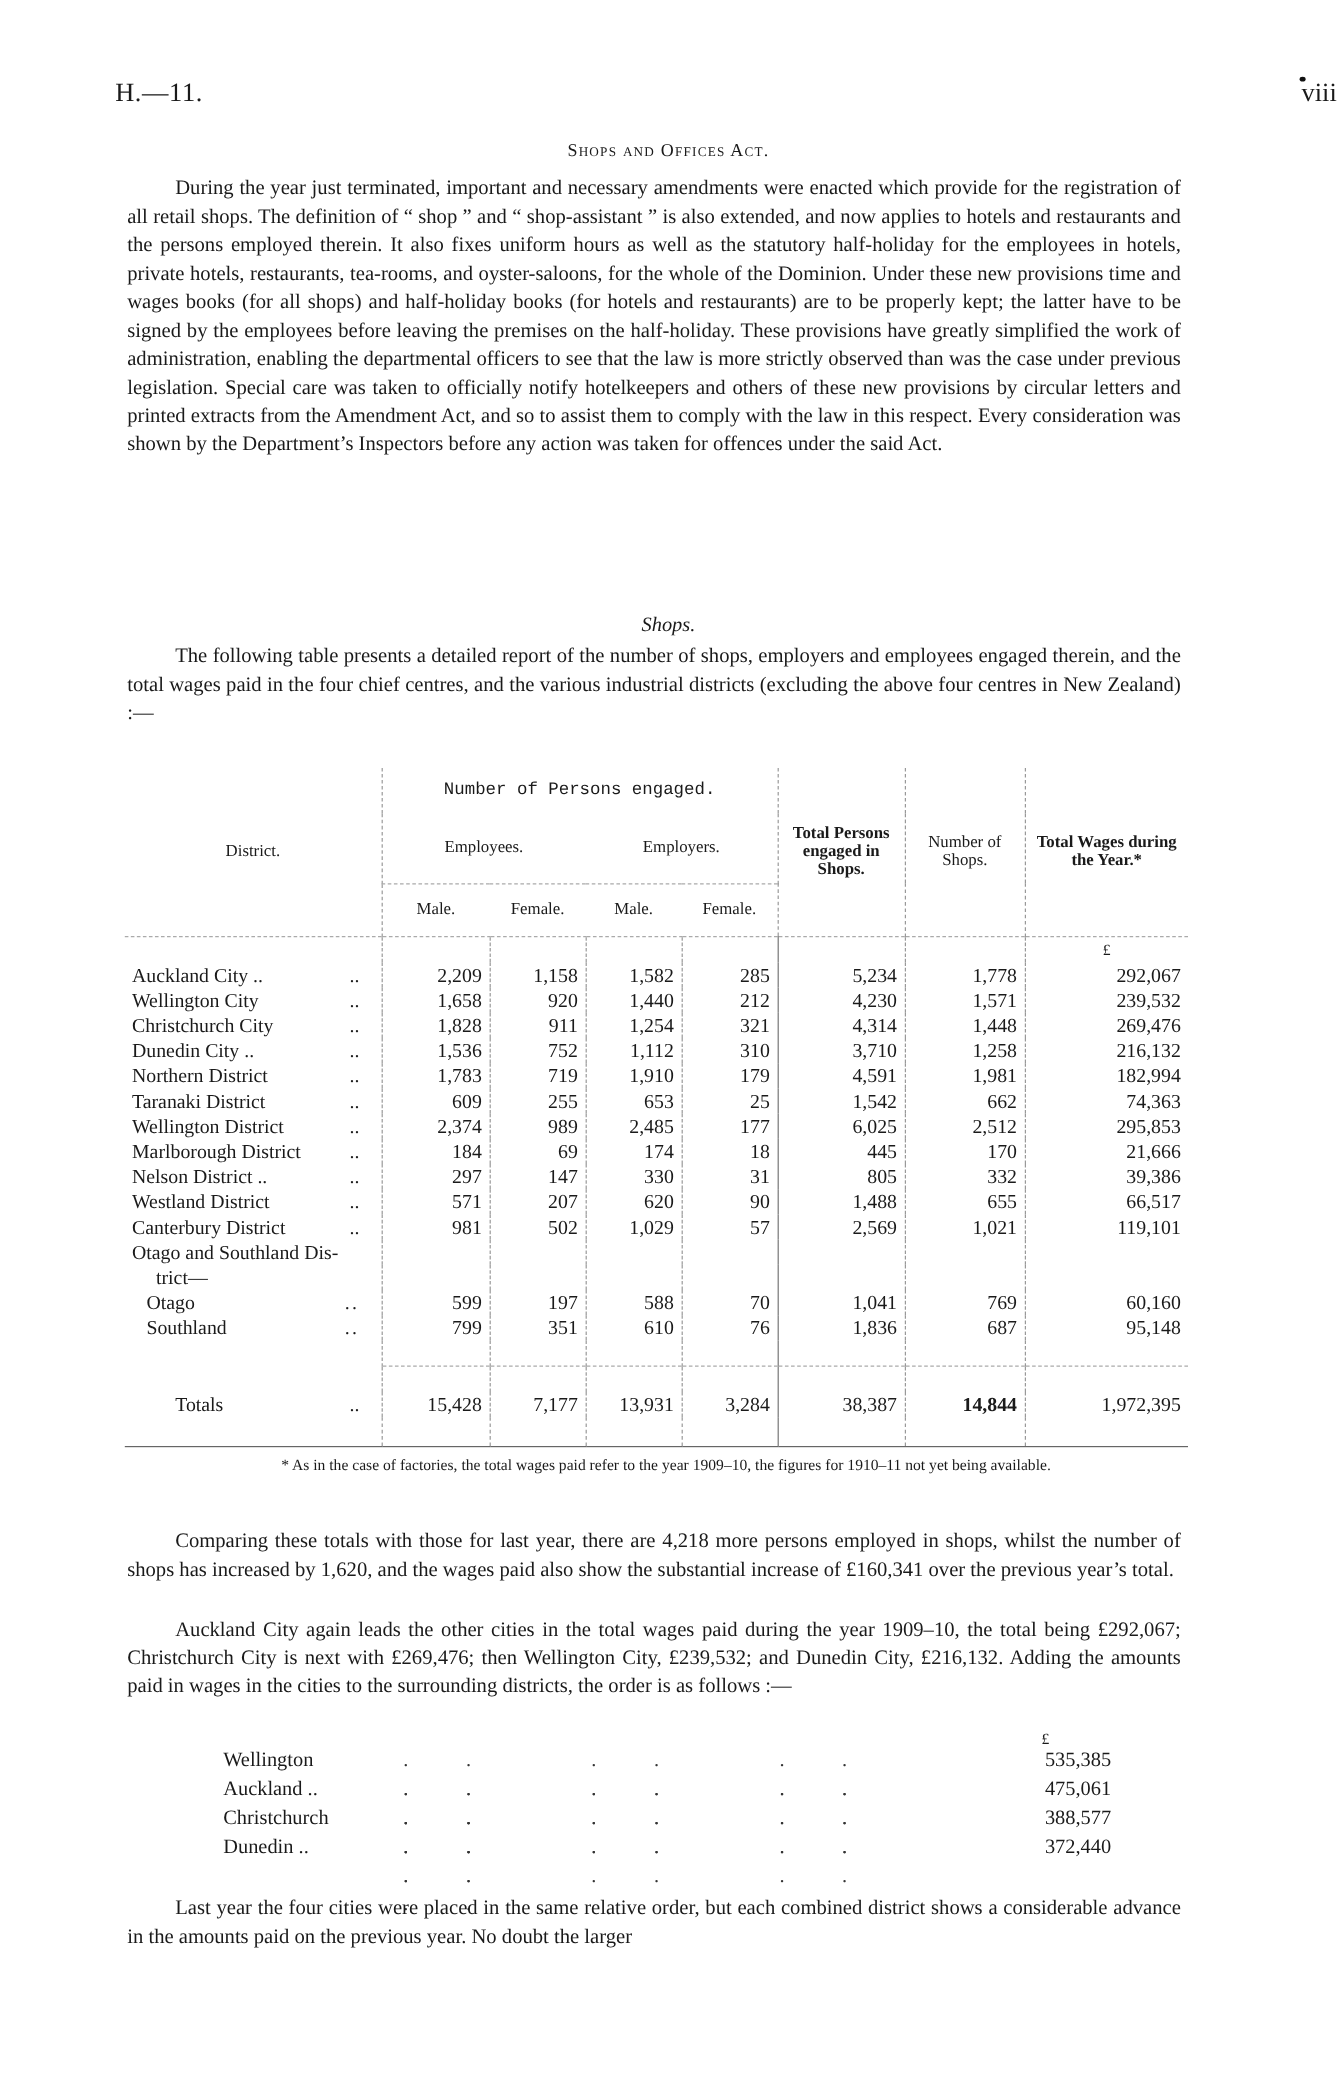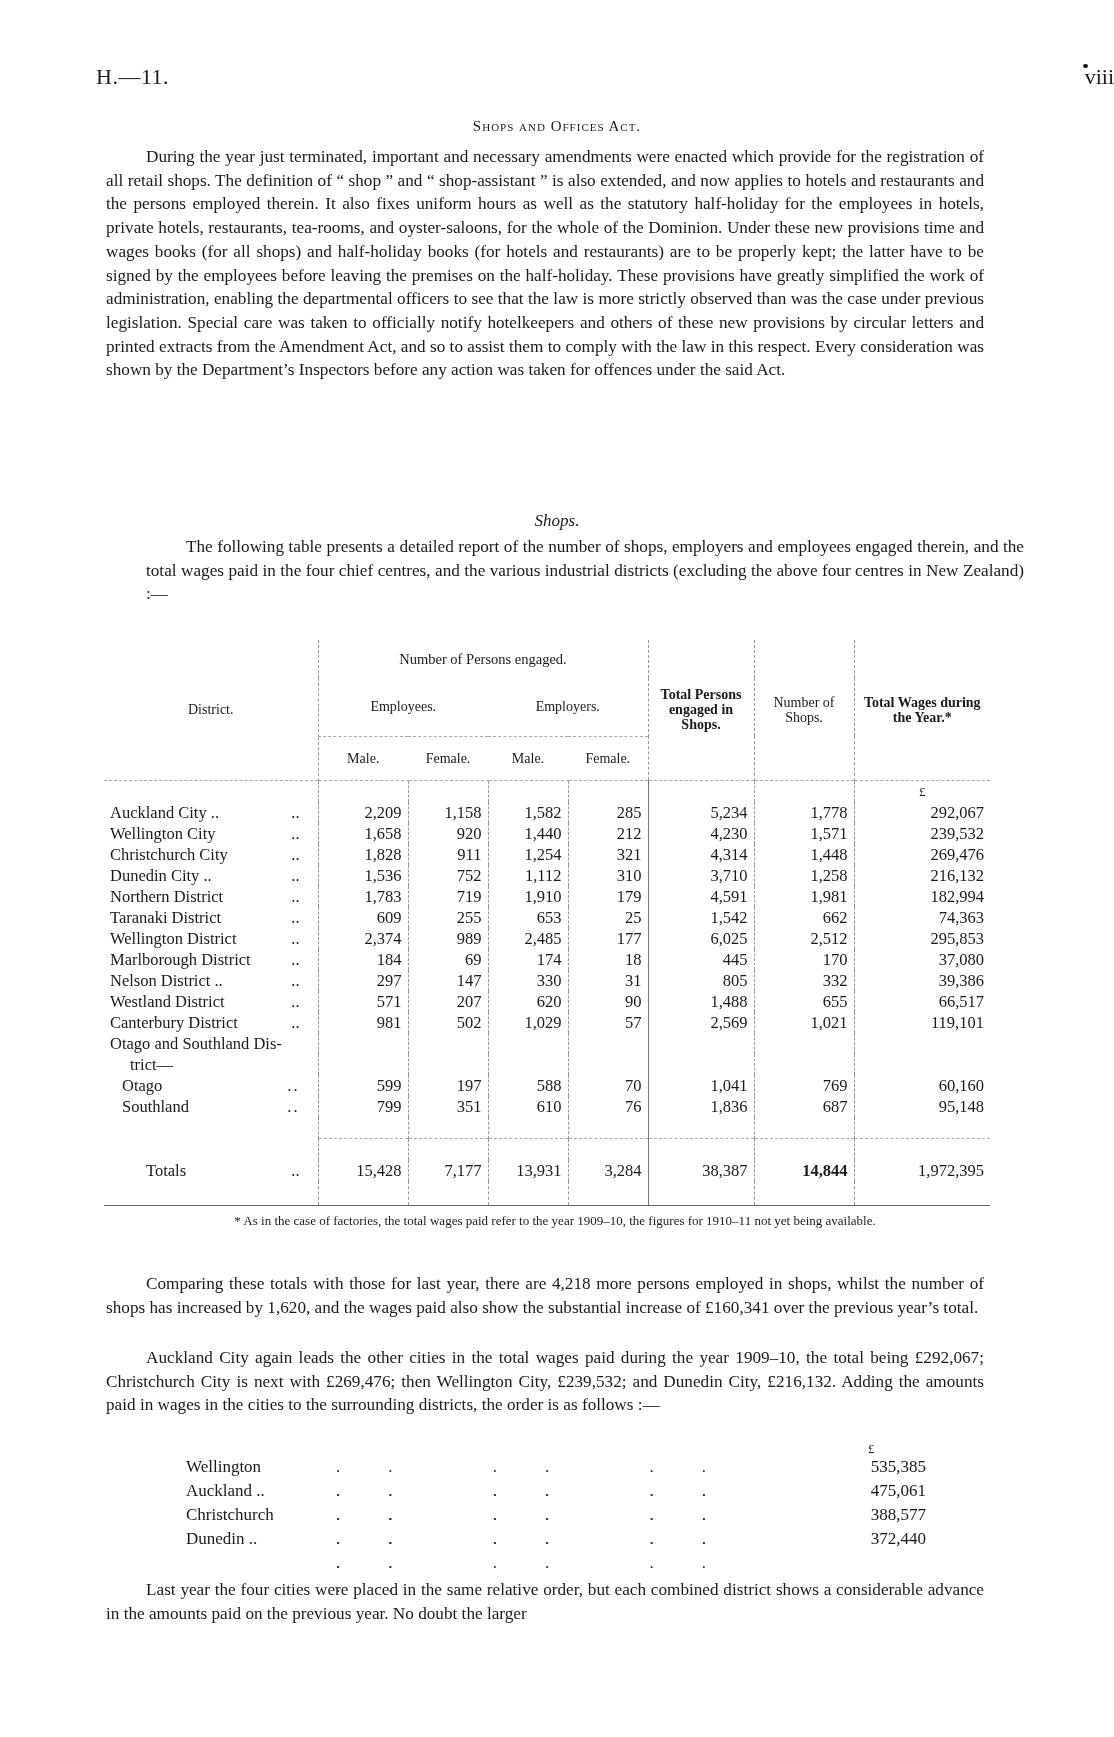--- a/index.html
+++ b/index.html
@@ -43,37 +43,37 @@
   <div class="hdr-left">H.—11.</div>
   <div class="hdr-center">viii</div>
   <div class="speck"></div>
 
   <div class="section-title">Shops and Offices Act.</div>
 
   <div class="para" style="top:145px;">During the year just terminated, important and necessary amendments were enacted which provide for the registration of all retail shops. The definition of “ shop ” and “ shop-assistant ” is also extended, and now applies to hotels and restaurants and the persons employed therein. It also fixes uniform hours as well as the statutory half-holiday for the employees in hotels, private hotels, restaurants, tea-rooms, and oyster-saloons, for the whole of the Dominion. Under these new provisions time and wages books (for all shops) and half-holiday books (for hotels and restaurants) are to be properly kept; the latter have to be signed by the employees before leaving the premises on the half-holiday. These provisions have greatly simplified the work of administration, enabling the departmental officers to see that the law is more strictly observed than was the case under previous legislation. Special care was taken to officially notify hotelkeepers and others of these new provisions by circular letters and printed extracts from the Amendment Act, and so to assist them to comply with the law in this respect. Every consideration was shown by the Department’s Inspectors before any action was taken for offences under the said Act.</div>
 
   <div class="sub-title">Shops.</div>
 
-  <div class="para" style="top:535px;margin-left:40px;">The following table presents a detailed report of the number of shops, employers and employees engaged therein, and the total wages paid in the four chief centres, and the various industrial districts (excluding the above four centres in New Zealand) :—</div>
+  <div class="para" style="top:535px;">The following table presents a detailed report of the number of shops, employers and employees engaged therein, and the total wages paid in the four chief centres, and the various industrial districts (excluding the above four centres in New Zealand) :—</div>
 
   <table class="shops">
     <colgroup>
       <col style="width:214px">
         <col style="width:90px">
         <col style="width:80px">
         <col style="width:80px">
         <col style="width:80px">
         <col style="width:106px">
         <col style="width:100px">
         <col style="width:136px">
     </colgroup>
     <thead>
       <tr style="height:38px;">
         <th rowspan="3">District.</th>
-        <th colspan="4" class="vl" style="font-size:14.5px;">Number of Persons engaged.</th>
+        <th colspan="4" class="vl" style="font-size:14.5px;font-family:Liberation Mono, monospace;">Number of Persons engaged.</th>
         <th rowspan="3" class="vl bold">Total Persons engaged in Shops.</th>
         <th rowspan="3" class="vl">Number of Shops.</th>
         <th rowspan="3" class="vl bold">Total Wages during the Year.*</th>
       </tr>
       <tr style="height:58px;">
         <th colspan="2" class="vl hline">Employees.</th>
         <th colspan="2" class="hline">Employers.</th>
       </tr>
       <tr style="height:44px;">
         <th class="vl">Male.</th>
@@ -164,21 +164,21 @@
           <td class="num vl">295,853</td>
       </tr>
       <tr>
         <td class="dist"><span>Marlborough District</span><span style="float:right;margin-right:12px;">..</span></td>
         <td class="num vl">184</td>
           <td class="num vl">69</td>
           <td class="num vl">174</td>
           <td class="num vl">18</td>
           <td class="num vl-solid">445</td>
           <td class="num vl">170</td>
-          <td class="num vl">37,080</td>
+          <td class="num vl">21,666</td>
       </tr>
       <tr>
         <td class="dist"><span>Nelson District ..</span><span style="float:right;margin-right:12px;">..</span></td>
         <td class="num vl">297</td>
           <td class="num vl">147</td>
           <td class="num vl">330</td>
           <td class="num vl">31</td>
           <td class="num vl-solid">805</td>
           <td class="num vl">332</td>
           <td class="num vl">39,386</td>

